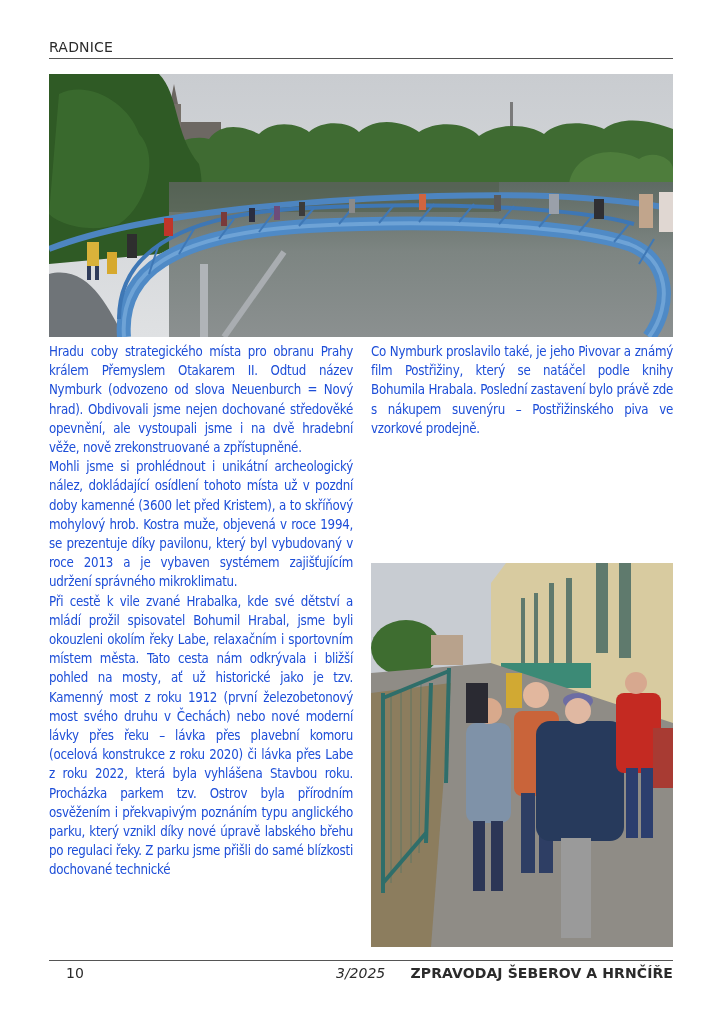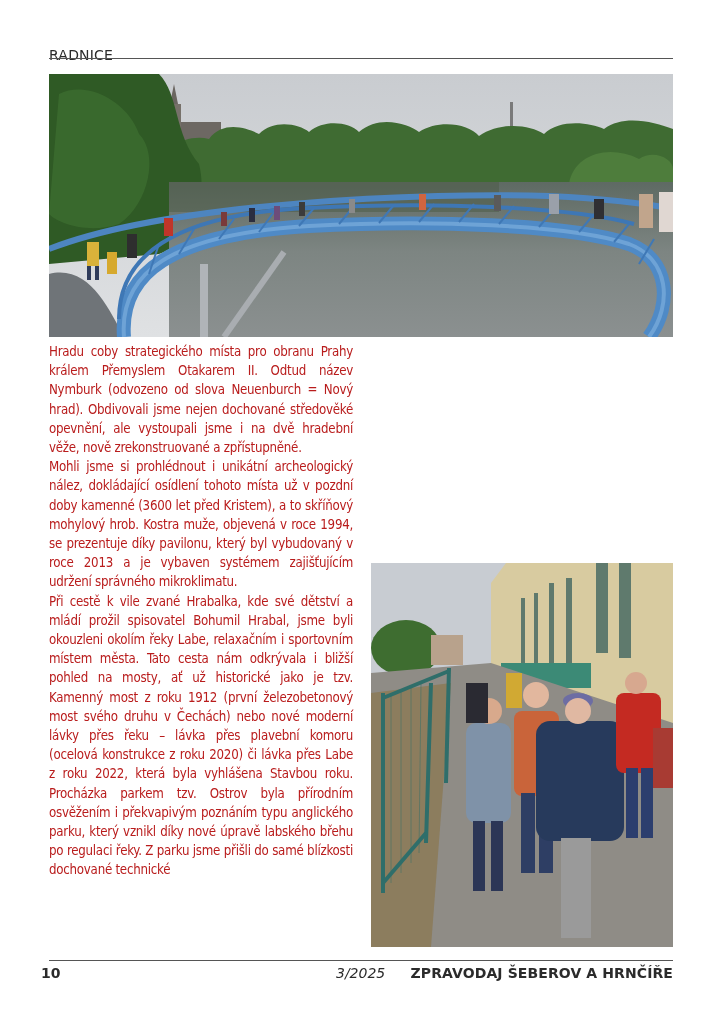--- a/index.html
+++ b/index.html
@@ -1,28 +1,28 @@
 <!DOCTYPE html>
 <html><head>
 <meta charset="utf-8">
 <style>
   html, body { margin:0; padding:0; background:#ffffff; }
   body { width:722px; height:1024px; position:relative; overflow:hidden;
          font-family:"DejaVu Sans", sans-serif; color:#2a2a2a; }
-  .header-title { position:absolute; left:49px; top:39px; font-size:14px; letter-spacing:0.2px; color:#2b2b2b;margin-top:8px; }
+  .header-title { position:absolute; left:49px; top:39px; font-size:14px; letter-spacing:0.2px; color:#2b2b2b; }
   .header-rule { position:absolute; left:49px; top:58px; width:624px; height:1px; background:#555; }
   .photo-top { position:absolute; left:49px; top:74px; width:624px; height:263px; overflow:hidden; }
   .photo-right { position:absolute; left:371px; top:563px; width:302px; height:384px; overflow:hidden; }
-  .col { position:absolute; font-size:13.2px; line-height:19.2px; text-align:justify; color:#b91c1c; font-stretch:condensed; letter-spacing:-0.25px; }
+  .col { position:absolute; font-size:13.2px; line-height:19.2px; text-align:justify; color:#1d4ed8; font-stretch:condensed; letter-spacing:-0.25px; }
   .col p { margin:0; text-indent:0; }
   .col-left { left:49px; top:342px; width:304px; }
   .col-right { left:371px; top:342px; width:302px; }
   .footer-rule { position:absolute; left:49px; top:960px; width:624px; height:1px; background:#555; }
   .footer { position:absolute; top:965px; font-size:14px; color:#2b2b2b; }
-  .footer-page { left:41px;font-weight:bold; }
+  .footer-page { left:66px; }
   .footer-issue { left:336px;font-style:italic; }
   .footer-pub { right:49px; letter-spacing:0.1px;font-weight:bold; }
   svg { display:block; }
 </style>
 </head>
 <body>
 
 <div class="header-title">RADNICE</div>
 <div class="header-rule"></div>
 
@@ -106,20 +106,21 @@
   </svg>
 </div>
 
 <div class="col col-left">
   <p>Hradu coby strategického místa pro obranu Prahy králem Přemyslem Otakarem II. Odtud název Nymburk (odvozeno od slova Neuenburch = Nový hrad). Obdivovali jsme nejen dochované středověké opevnění, ale vystoupali jsme i na dvě hradební věže, nově zrekonstruované a zpřístupněné.</p>
   <p>Mohli jsme si prohlédnout i unikátní archeologický nález, dokládající osídlení tohoto místa už v pozdní doby kamenné (3600 let před Kristem), a to skříňový mohylový hrob. Kostra muže, objevená v roce 1994, se prezentuje díky pavilonu, který byl vybudovaný v roce 2013 a je vybaven systémem zajišťujícím udržení správného mikroklimatu.</p>
   <p>Při cestě k vile zvané Hrabalka, kde své dětství a mládí prožil spisovatel Bohumil Hrabal, jsme byli okouzleni okolím řeky Labe, relaxačním i sportovním místem města. Tato cesta nám odkrývala i bližší pohled na mosty, ať už historické jako je tzv. Kamenný most z roku 1912 (první železobetonový most svého druhu v Čechách) nebo nové moderní lávky přes řeku – lávka přes plavební komoru (ocelová konstrukce z roku 2020) či lávka přes Labe z roku 2022, která byla vyhlášena Stavbou roku. Procházka parkem tzv. Ostrov byla přírodním osvěžením i překvapivým poznáním typu anglického parku, který vznikl díky nové úpravě labského břehu po regulaci řeky. Z parku jsme přišli do samé blízkosti dochované technické</p>
 </div>
 
 <div class="col col-right">
+  <p>Co Nymburk proslavilo také, je jeho Pivovar a známý film Postřižiny, který se natáčel podle knihy Bohumila Hrabala. Poslední zastavení bylo právě zde s nákupem suvenýru – Postřižinského piva ve vzorkové prodejně.</p>
 </div>
 
 <div class="photo-right" title="Skupina turistů jde po dlážděném chodníku podél budovy hydroelektrárny">
   <svg width="302" height="384" viewBox="0 0 302 384">
     <rect width="302" height="384" fill="#c8ccd2"></rect>
 
     <path d="M120,20 L135,0 L302,0 L302,170 L120,110 Z" fill="#d8cba0"></path>
     <g fill="#5f7a6d">
       <rect x="225" y="0" width="12" height="90"></rect>
         <rect x="248" y="0" width="12" height="95"></rect>

